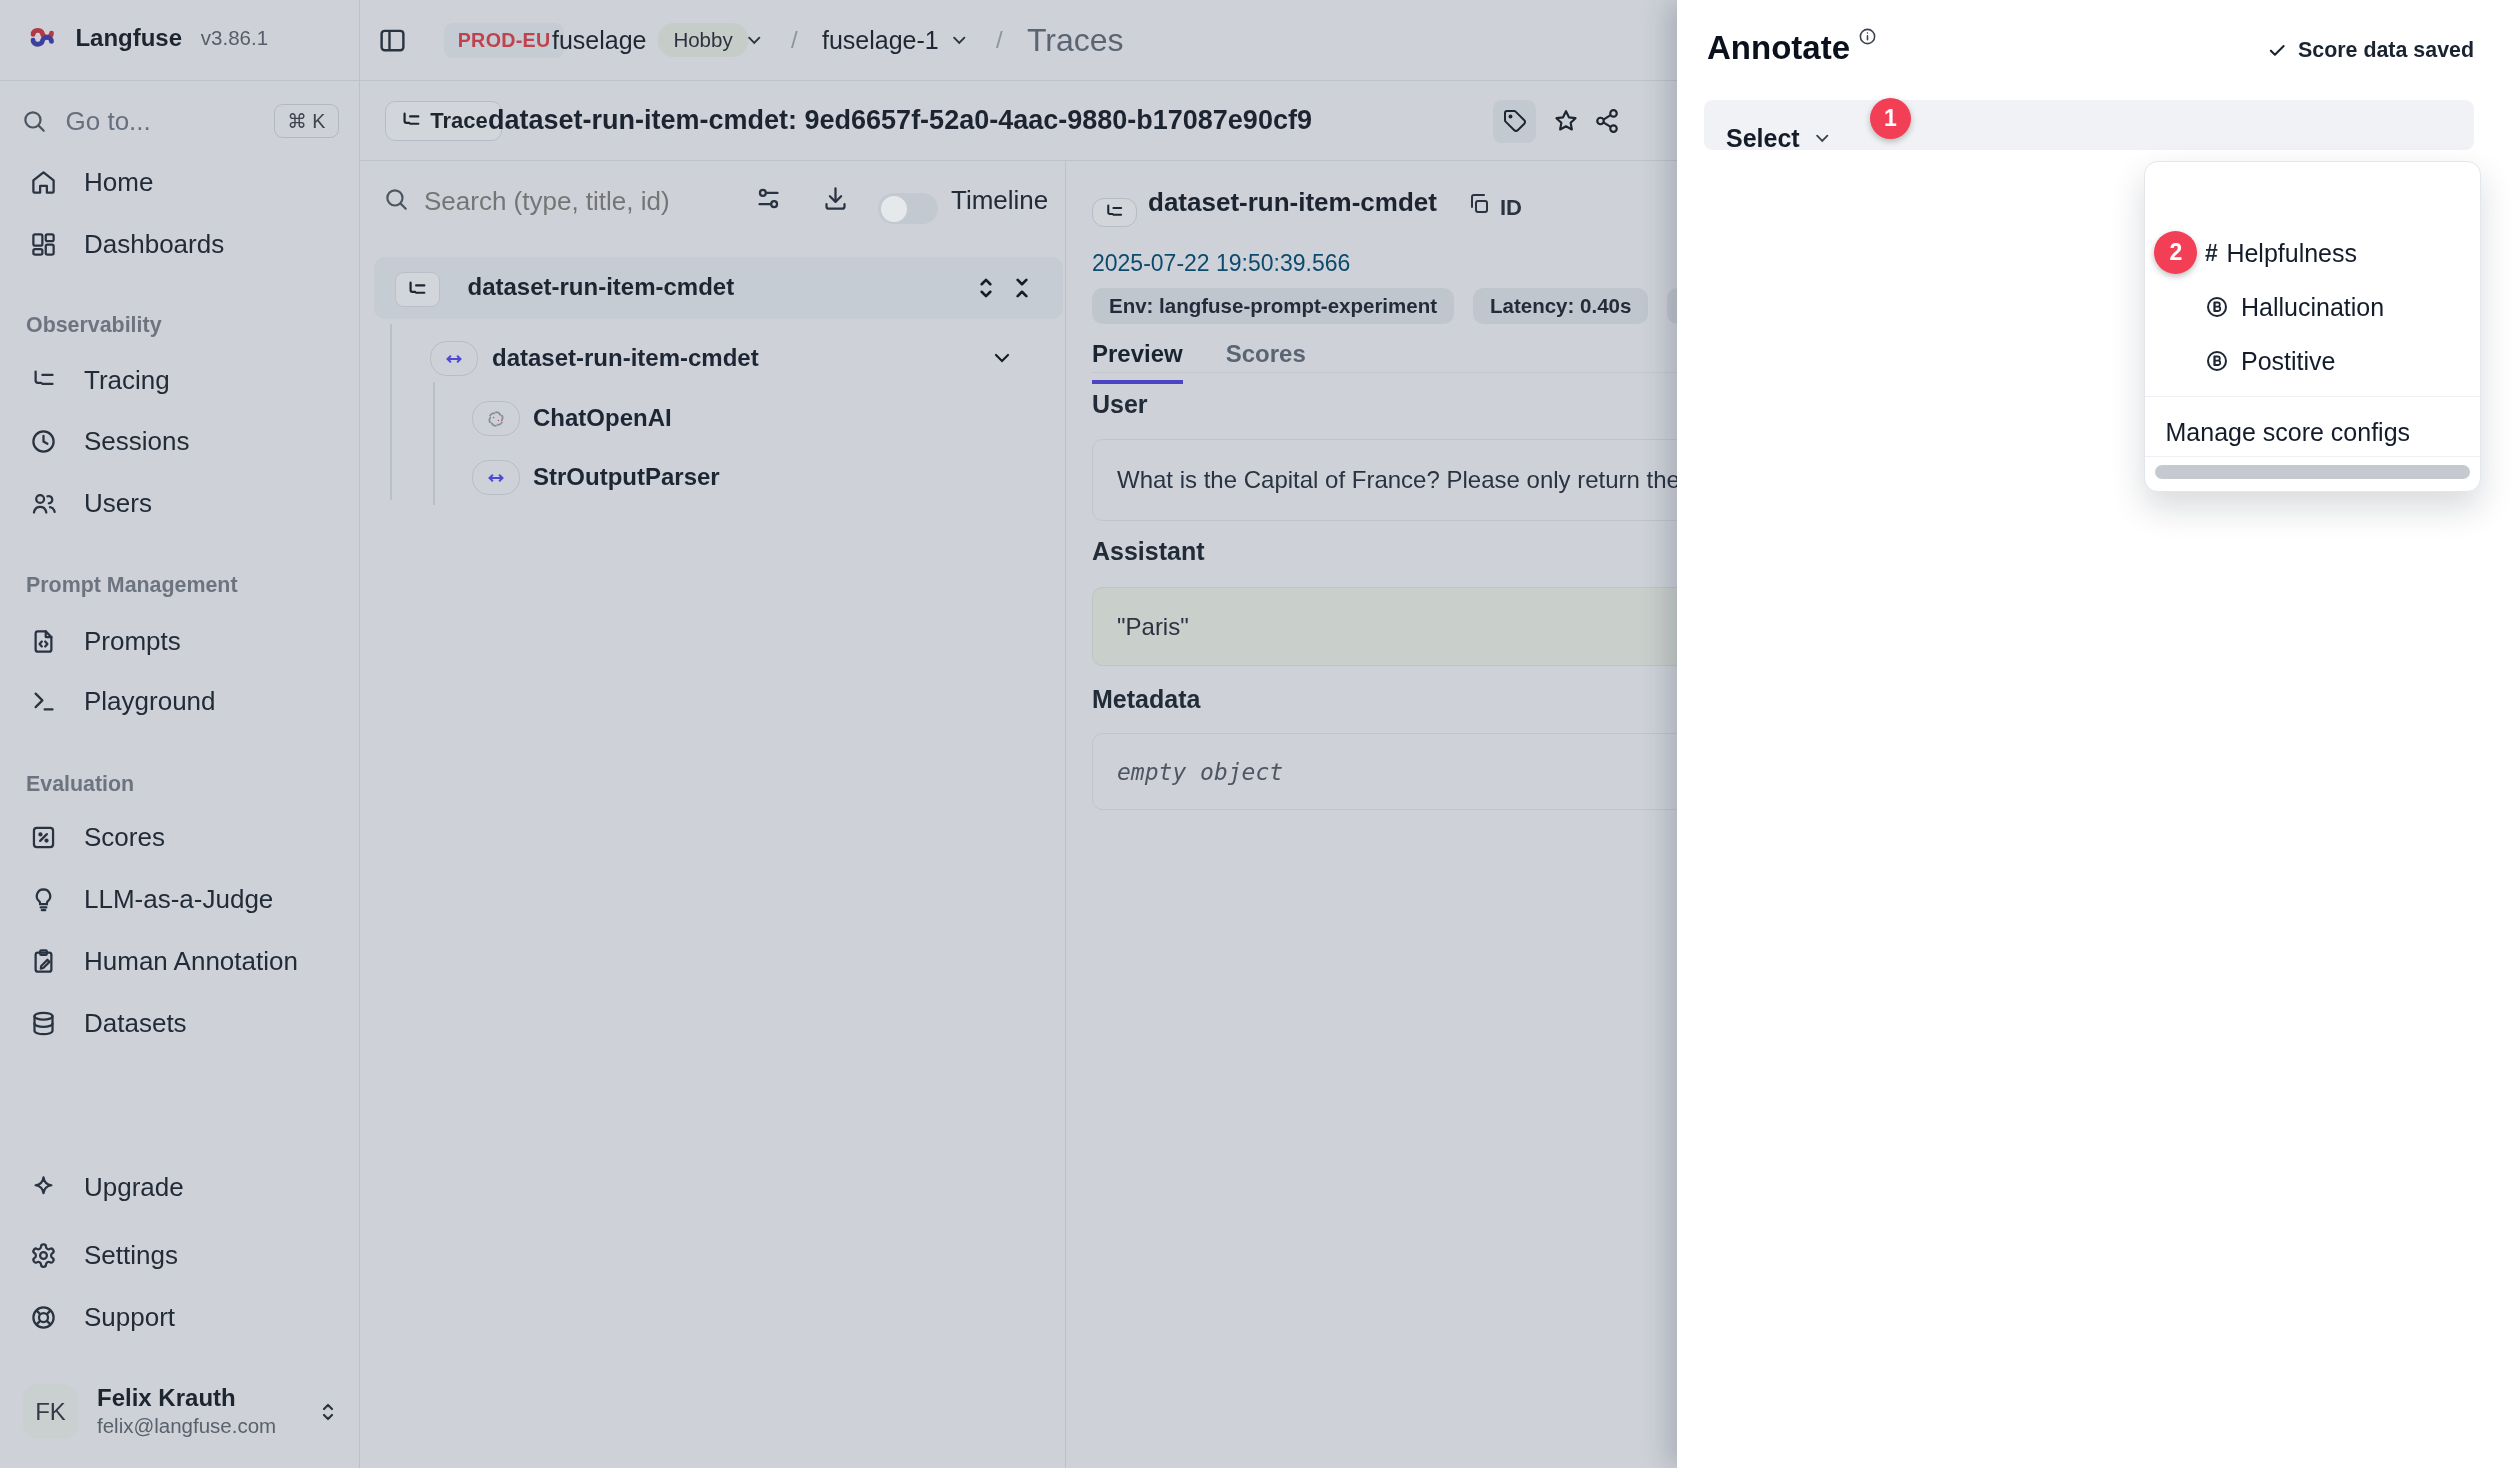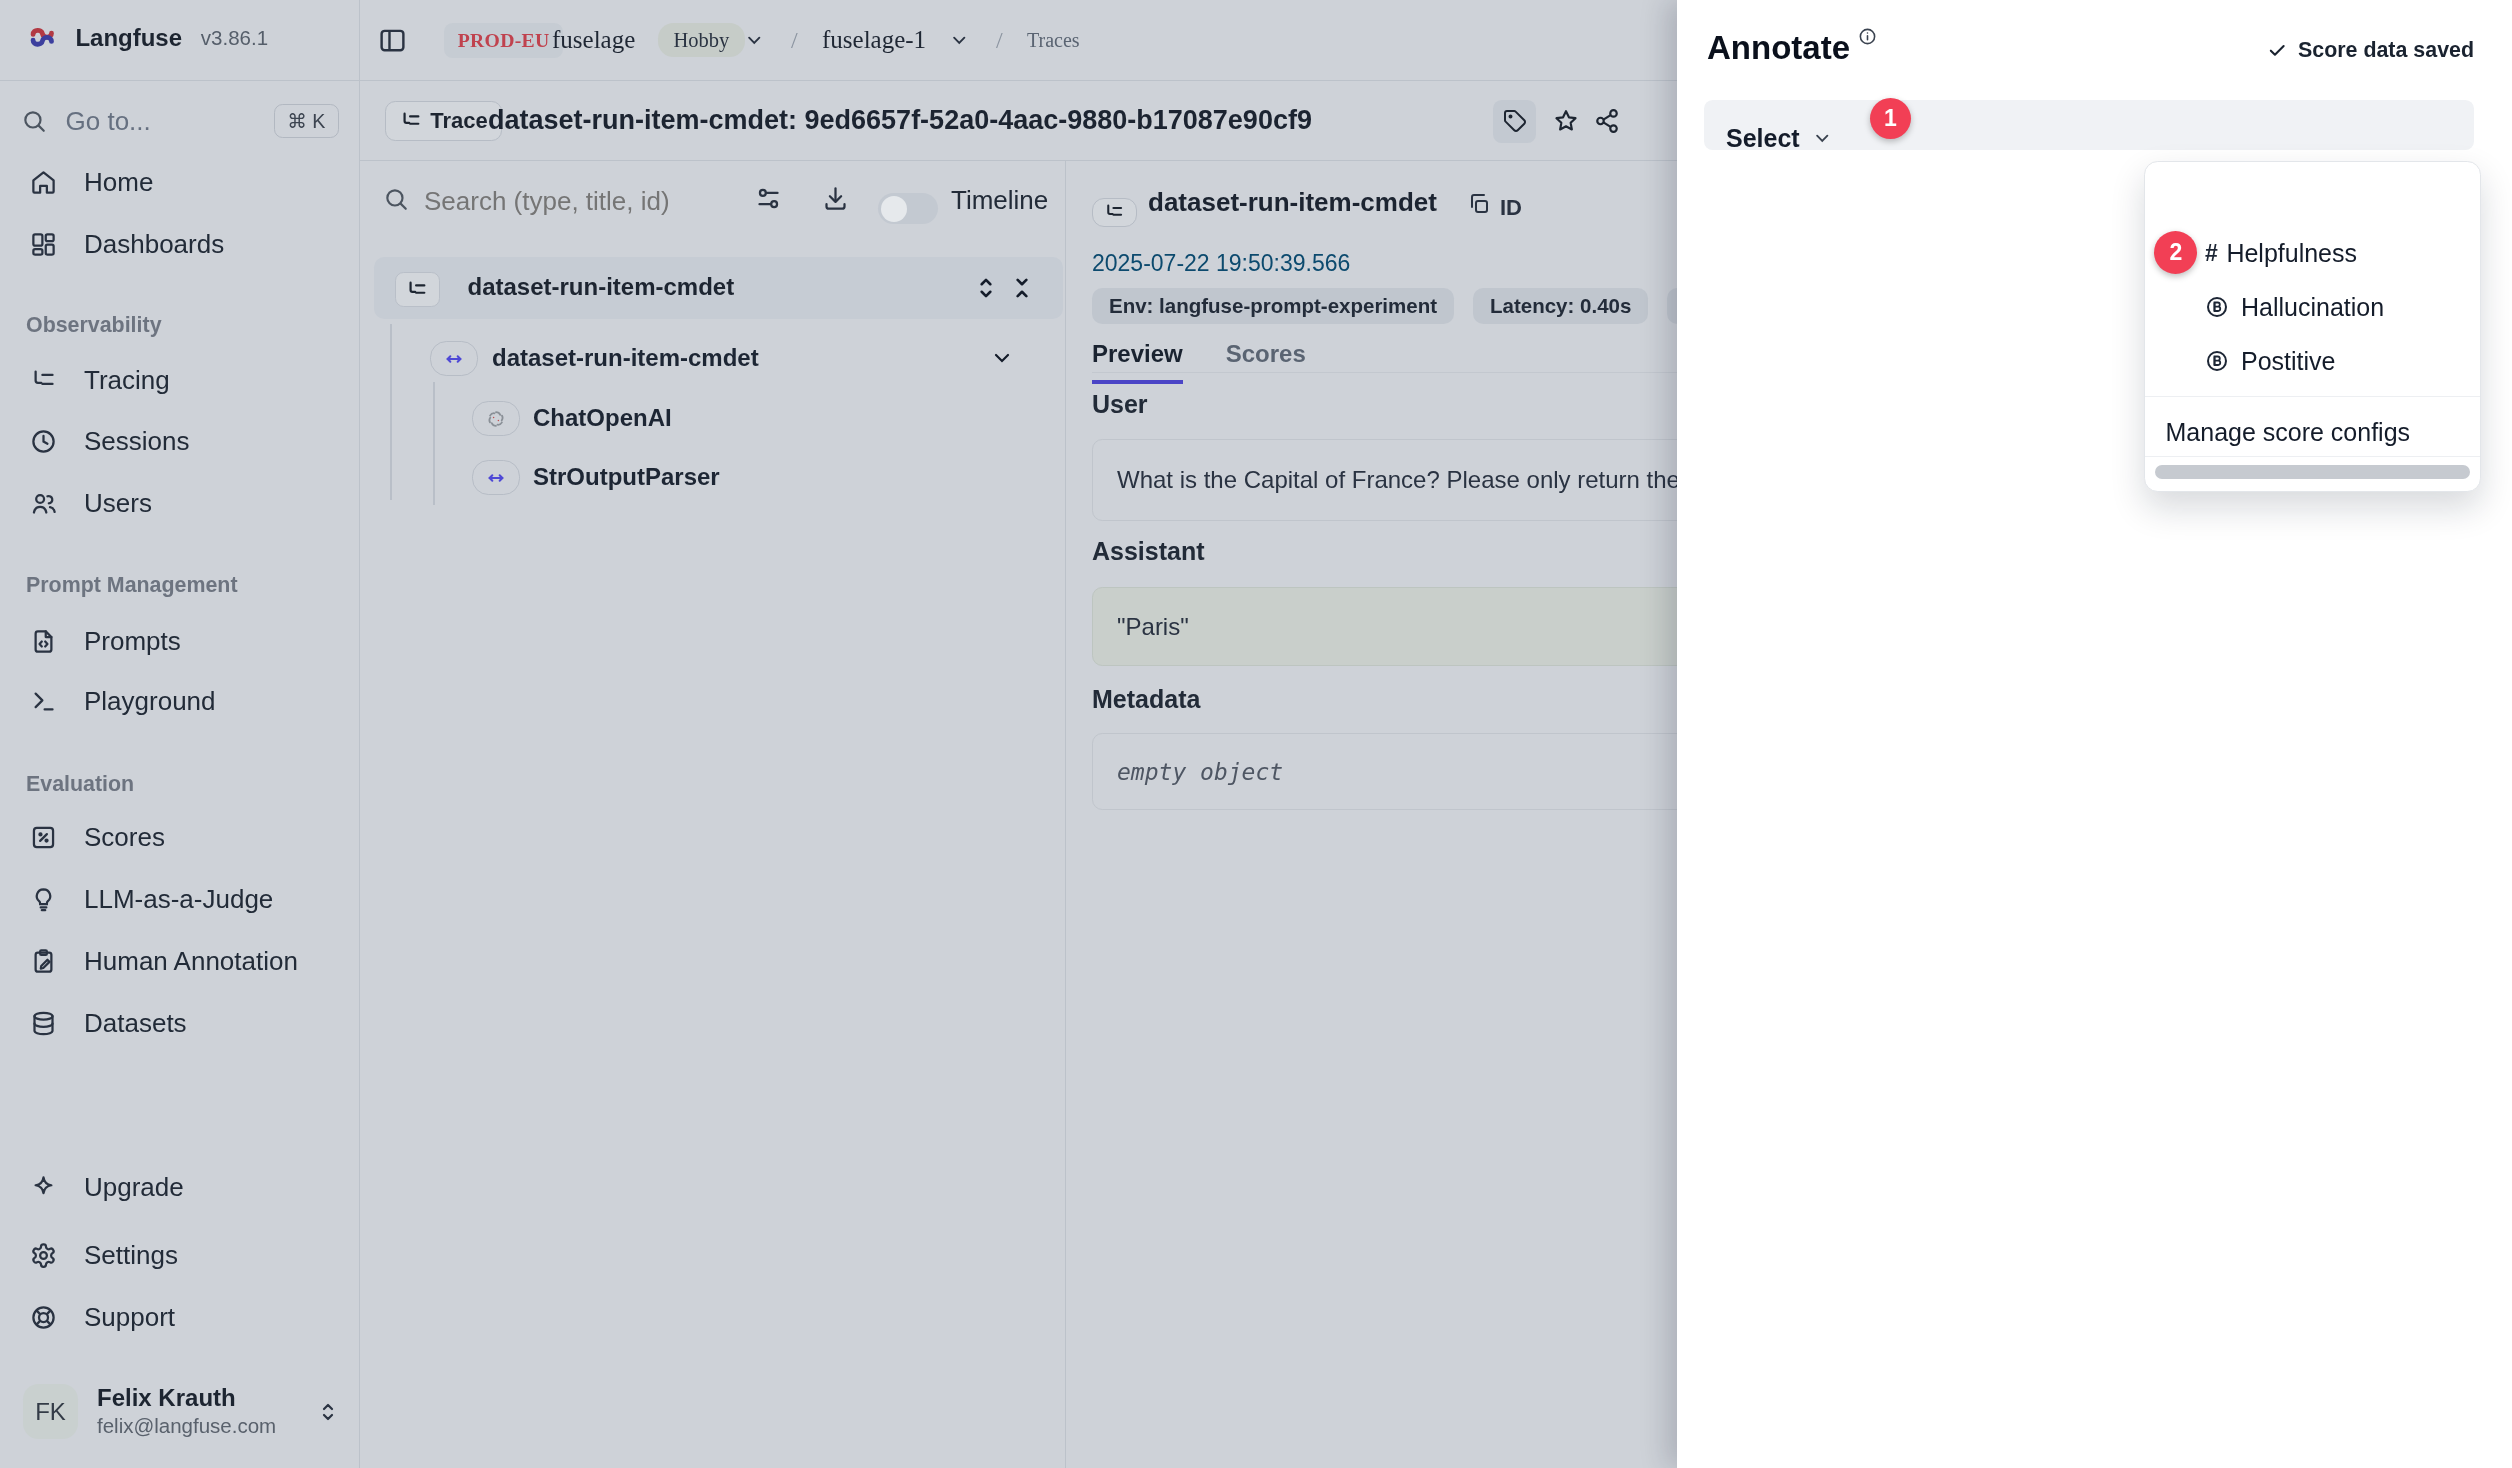--- a/index.html
+++ b/index.html
@@ -23,27 +23,27 @@
   .nav-item{position:absolute;left:30px;height:44px;display:flex;align-items:center;gap:27px;cursor:pointer;}
   .nav-item span.lbl{font-size:26px;color:#222b38;}
   .sec-label{position:absolute;left:26px;font-size:21.4px;font-weight:700;color:#6d7480;}
   .userrow{position:absolute;left:23px;top:1379px;width:317px;height:65px;display:flex;align-items:center;gap:19px;}
   .avatar{width:55px;height:55px;border-radius:15.4px;background:#c9d0cf;display:flex;align-items:center;justify-content:center;
           font-size:24px;color:#333b47;}
   .uname{font-size:24px;font-weight:700;color:#1d2531;line-height:1.2;}
   .umail{font-size:20.5px;color:#59616c;line-height:1.25;}
 
   
-  #topbar{position:absolute;left:359px;top:0;width:1318px;height:80px;border-bottom:0.9px solid #bcc2ca;font-family:Liberation Serif, serif;}
+  #topbar{position:absolute;left:359px;top:0;width:1318px;height:80px;border-bottom:0.9px solid #bcc2ca;}
   .crumb{position:absolute;top:0;height:80px;display:flex;align-items:center;}
   .badge-env{background:#c6ccd3;border-radius:8.6px;padding:6px 13.7px;font-size:19.7px;font-weight:700;color:#c0424e;letter-spacing:0.3px;}
   .badge-plan{background:#c6ccc8;border-radius:15.4px;padding:5.1px 15.4px;font-size:20.5px;color:#2a3342;}
   .crumb-txt{font-size:25px;color:#1f2734;}
   .crumb-sep{font-size:24px;color:#8b94a0;}
-  .crumb-muted{font-size:20px;color:#5a6472;}
+  .crumb-muted{font-size:32px;color:#5a6472;}
 
   
   #tracebar{position:absolute;left:359px;top:80px;width:1318px;height:80px;border-bottom:0.9px solid #bcc2ca;}
   .trace-chip{position:absolute;left:26px;top:21.4px;height:38px;border:1.3px solid #b6bcc5;background:#d2d6db;border-radius:10.3px;
               display:flex;align-items:center;gap:8.6px;padding:0 13.7px;}
   .trace-chip .t{font-size:22px;font-weight:700;color:#1d2531;}
   .trace-title{position:absolute;left:129px;top:0;height:80px;display:flex;align-items:center;
                font-size:27px;font-weight:700;color:#1c2431;white-space:nowrap;}
   .iconbtn{position:absolute;top:19.7px;width:43px;height:43px;border-radius:8.6px;display:flex;align-items:center;justify-content:center;cursor:pointer;}
 

